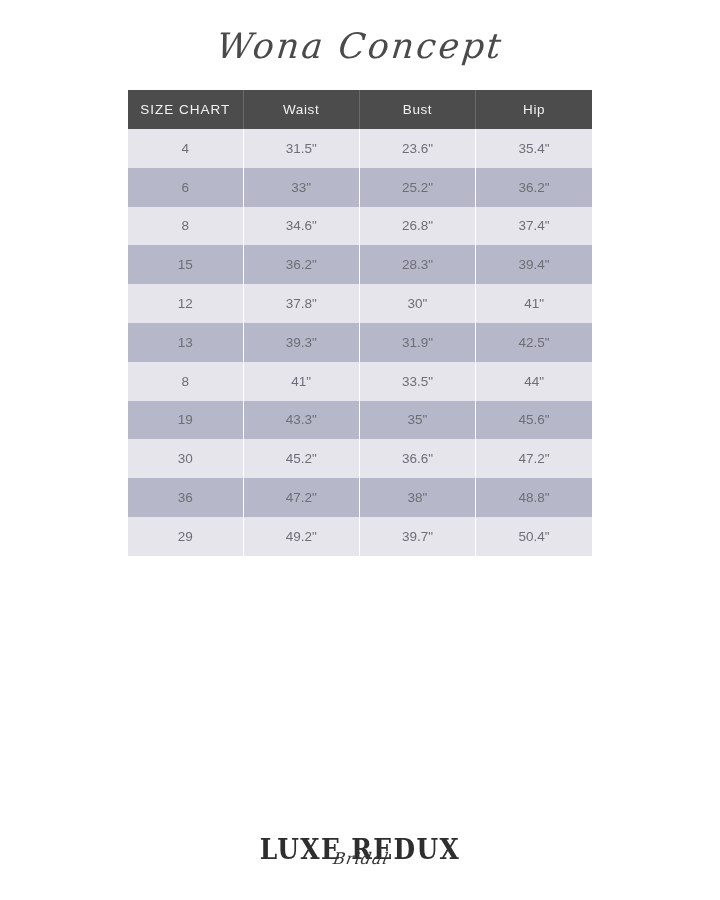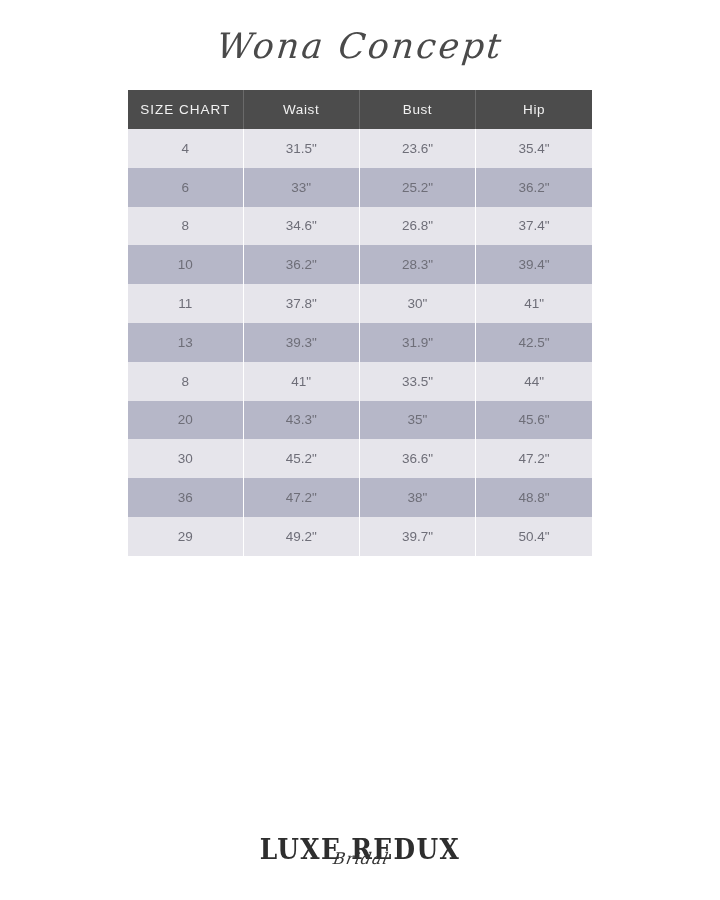--- a/index.html
+++ b/index.html
@@ -166,45 +166,45 @@
             <td>25.2"</td>
             <td>36.2"</td>
           </tr>
           <tr class="row-light">
             <td class="cell-size">8</td>
             <td>34.6"</td>
             <td>26.8"</td>
             <td>37.4"</td>
           </tr>
           <tr class="row-dark">
-            <td class="cell-size">10</td>
+            <td class="cell-size">15</td>
             <td>36.2"</td>
             <td>28.3"</td>
             <td>39.4"</td>
           </tr>
           <tr class="row-light">
-            <td class="cell-size">11</td>
+            <td class="cell-size">12</td>
             <td>37.8"</td>
             <td>30"</td>
             <td>41"</td>
           </tr>
           <tr class="row-dark">
             <td class="cell-size">13</td>
             <td>39.3"</td>
             <td>31.9"</td>
             <td>42.5"</td>
           </tr>
           <tr class="row-light">
             <td class="cell-size">8</td>
             <td>41"</td>
             <td>33.5"</td>
             <td>44"</td>
           </tr>
           <tr class="row-dark">
-            <td class="cell-size">20</td>
+            <td class="cell-size">19</td>
             <td>43.3"</td>
             <td>35"</td>
             <td>45.6"</td>
           </tr>
           <tr class="row-light">
             <td class="cell-size">30</td>
             <td>45.2"</td>
             <td>36.6"</td>
             <td>47.2"</td>
           </tr>

